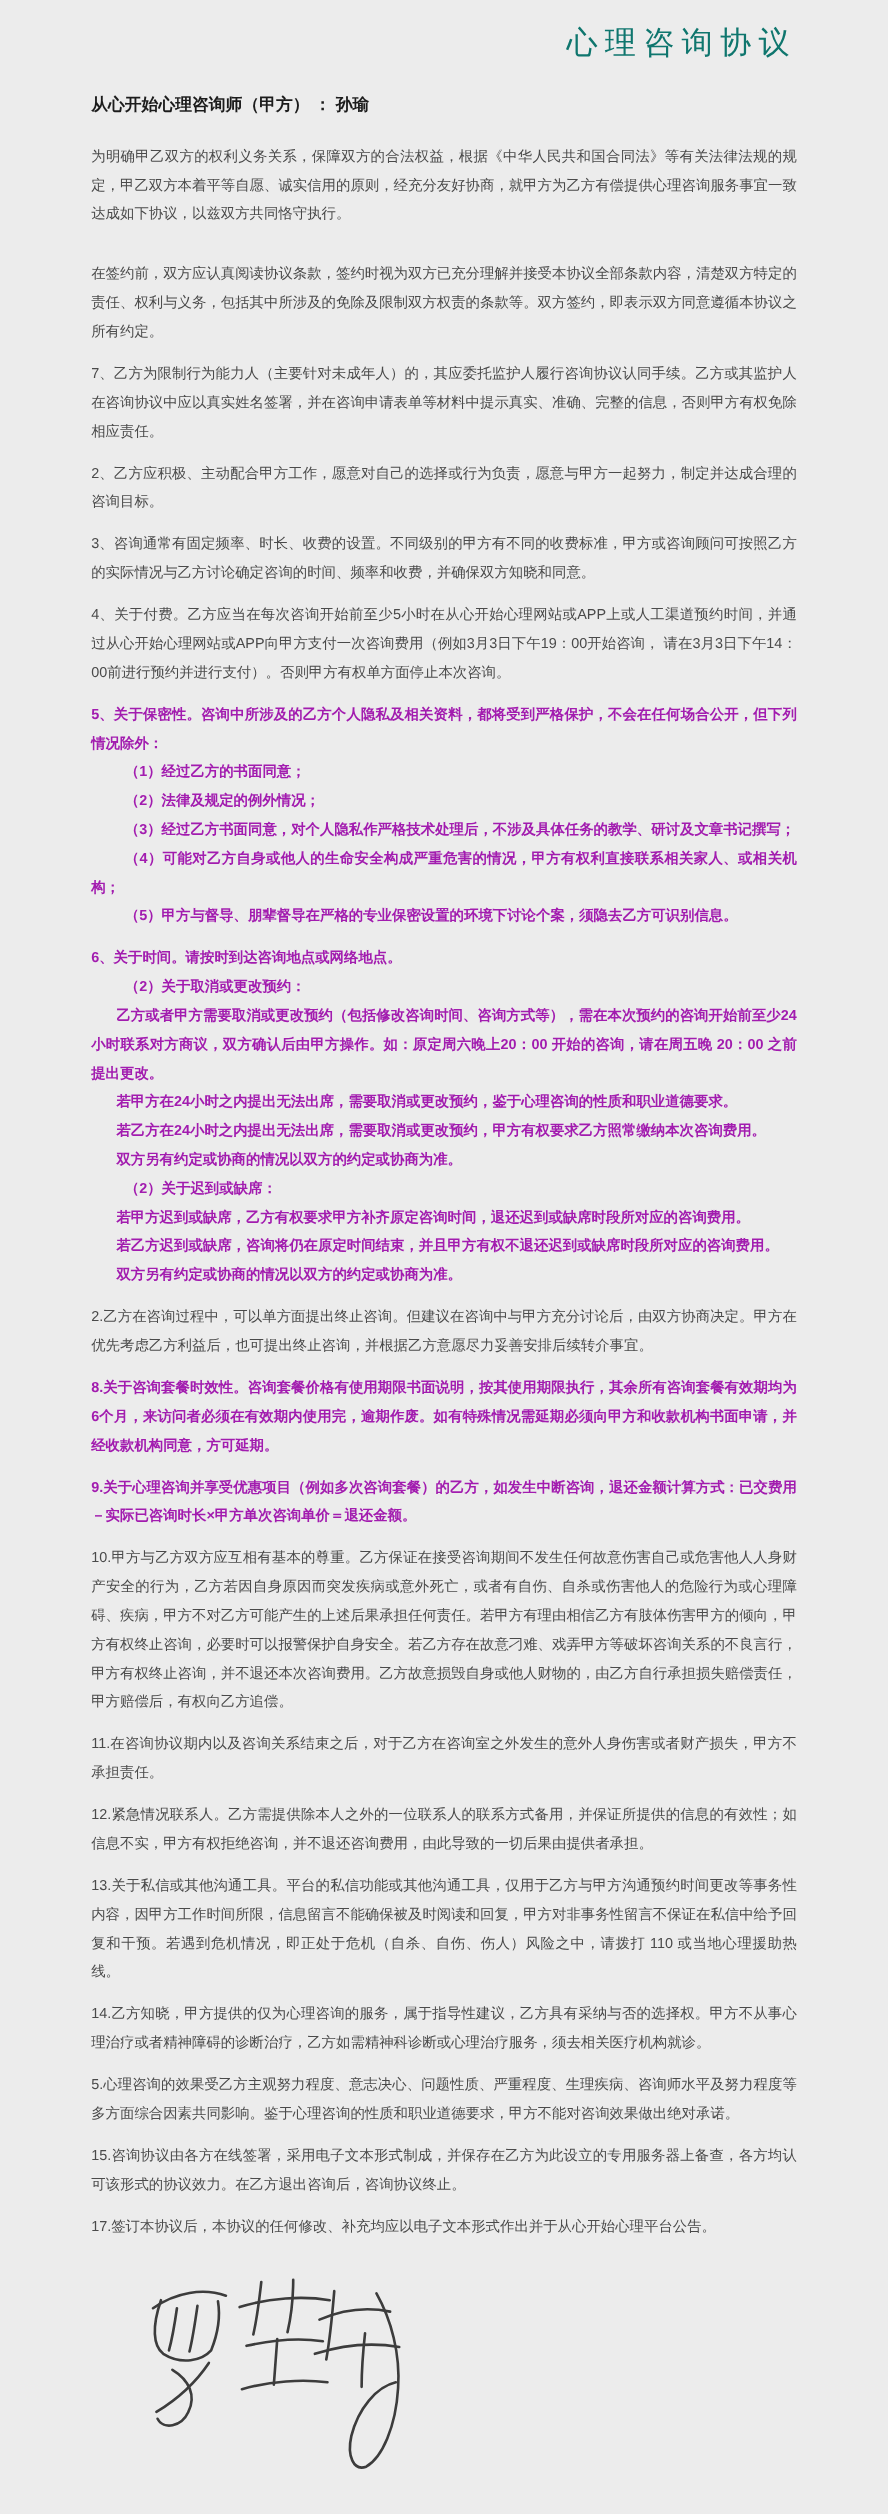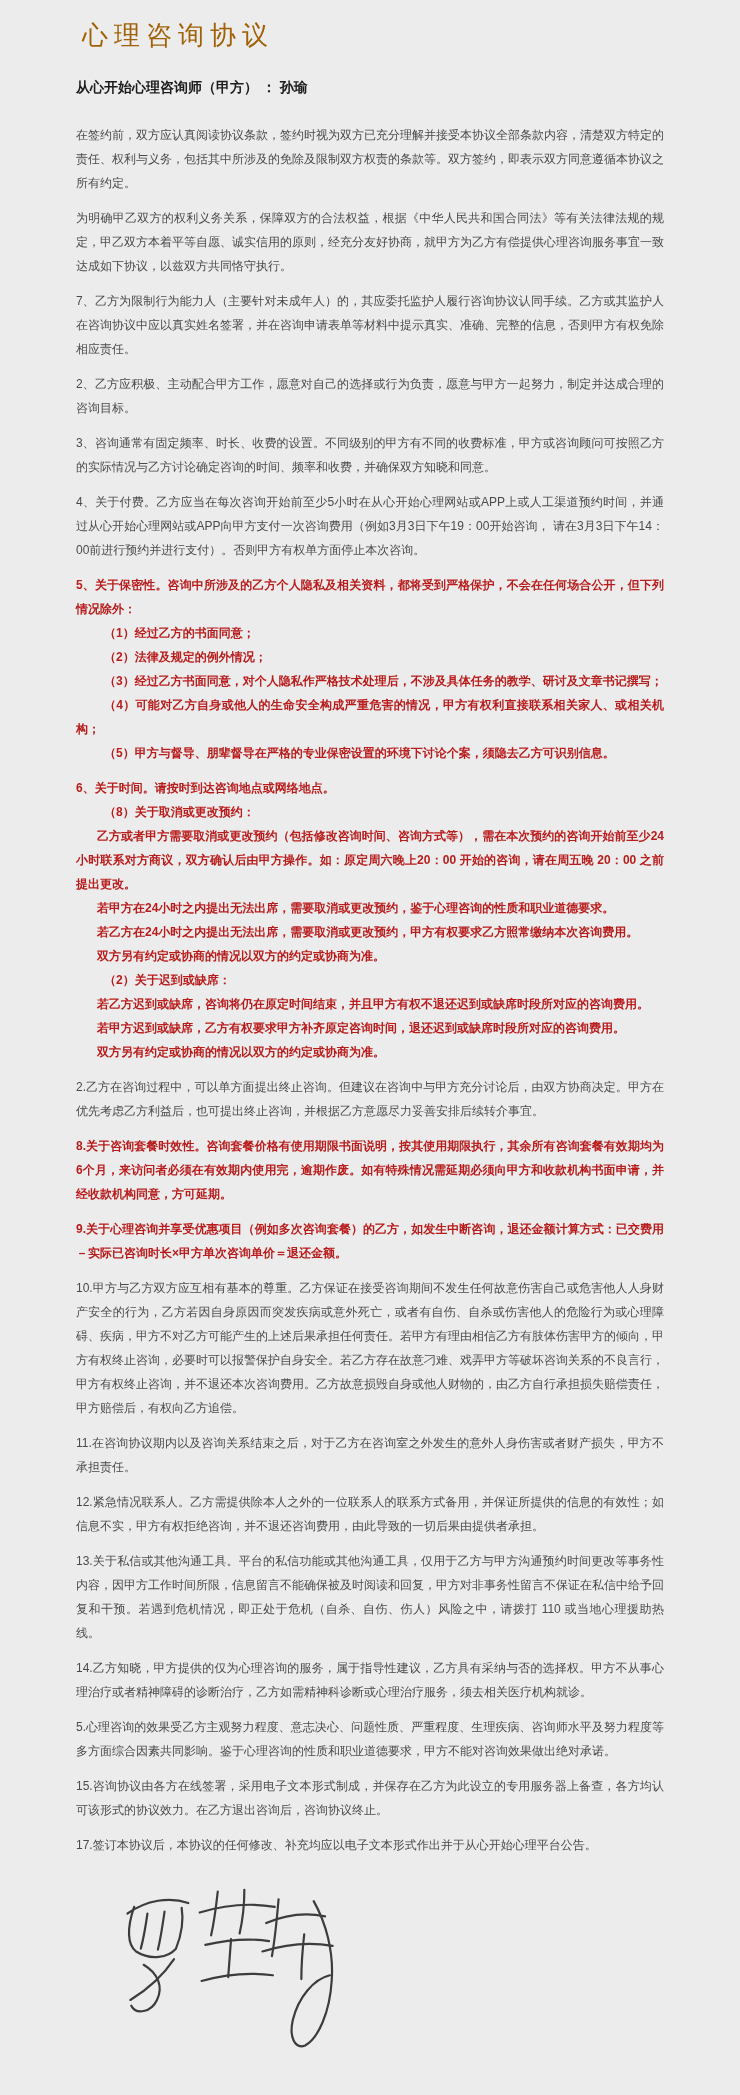--- a/index.html
+++ b/index.html
@@ -14,22 +14,22 @@
   .page {
     box-sizing: border-box;
     width: 740px;
     min-height: 2095px;
     padding: 12px 76px 20px 76px;
     background: #ececec;
   }
   .doc-title {
     font-size: 26px;
     font-weight: 400;
-    color: #a16207;
-    text-align: left;
+    color: #0f766e;
+    text-align: right;
     letter-spacing: 6px;
     margin: 6px 0 26px 0;
     line-height: 34px;
     padding-left: 6px;
   }
   .party {
     font-size: 14px;
     font-weight: 700;
     color: #1c1c1c;
     line-height: 19px;
@@ -39,21 +39,21 @@
   .body-start { margin-top: 26px !important; }
   .para {
     font-size: 12px;
     line-height: 24px;
     color: #4a4a4a;
     text-align: justify;
     margin: 0 0 11px 0;
   }
   .bold {
     font-weight: 700;
-    color: #b91c1c;
+    color: #a21caf;
   }
   .tight { margin: 0 0 11px 0; }
   .tight p { margin: 0; }
   .item-indent { text-indent: 28px; }
   .sub-indent { text-indent: 21px; }
   .sig-label {
     margin-top: 28px;
     margin-bottom: 0;
   }
   .signature-wrap {
@@ -73,47 +73,47 @@
 </style>
 </head>
 <body>
 
 <div class="page">
 
   <h1 class="doc-title">心理咨询协议</h1>
 
   <p class="party party-first">从心开始心理咨询师（甲方） ： 孙瑜</p>
 
+  <p class="para">为明确甲乙双方的权利义务关系，保障双方的合法权益，根据《中华人民共和国合同法》等有关法律法规的规定，甲乙双方本着平等自愿、诚实信用的原则，经充分友好协商，就甲方为乙方有偿提供心理咨询服务事宜一致达成如下协议，以兹双方共同恪守执行。</p>
   <p class="para body-start">在签约前，双方应认真阅读协议条款，签约时视为双方已充分理解并接受本协议全部条款内容，清楚双方特定的责任、权利与义务，包括其中所涉及的免除及限制双方权责的条款等。双方签约，即表示双方同意遵循本协议之所有约定。</p>
-  <p class="para">为明确甲乙双方的权利义务关系，保障双方的合法权益，根据《中华人民共和国合同法》等有关法律法规的规定，甲乙双方本着平等自愿、诚实信用的原则，经充分友好协商，就甲方为乙方有偿提供心理咨询服务事宜一致达成如下协议，以兹双方共同恪守执行。</p>
 
   <p class="para">7、乙方为限制行为能力人（主要针对未成年人）的，其应委托监护人履行咨询协议认同手续。乙方或其监护人在咨询协议中应以真实姓名签署，并在咨询申请表单等材料中提示真实、准确、完整的信息，否则甲方有权免除相应责任。</p>
   <p class="para">2、乙方应积极、主动配合甲方工作，愿意对自己的选择或行为负责，愿意与甲方一起努力，制定并达成合理的咨询目标。</p>
   <p class="para">3、咨询通常有固定频率、时长、收费的设置。不同级别的甲方有不同的收费标准，甲方或咨询顾问可按照乙方的实际情况与乙方讨论确定咨询的时间、频率和收费，并确保双方知晓和同意。</p>
   <p class="para">4、关于付费。乙方应当在每次咨询开始前至少5小时在从心开始心理网站或APP上或人工渠道预约时间，并通过从心开始心理网站或APP向甲方支付一次咨询费用（例如3月3日下午19：00开始咨询， 请在3月3日下午14：00前进行预约并进行支付）。否则甲方有权单方面停止本次咨询。</p>
 
   <div class="tight">
     <p class="para bold">5、关于保密性。咨询中所涉及的乙方个人隐私及相关资料，都将受到严格保护，不会在任何场合公开，但下列情况除外：</p>
     <p class="para bold item-indent">（1）经过乙方的书面同意；</p>
     <p class="para bold item-indent">（2）法律及规定的例外情况；</p>
     <p class="para bold item-indent">（3）经过乙方书面同意，对个人隐私作严格技术处理后，不涉及具体任务的教学、研讨及文章书记撰写；</p>
     <p class="para bold item-indent">（4）可能对乙方自身或他人的生命安全构成严重危害的情况，甲方有权利直接联系相关家人、或相关机构；</p>
     <p class="para bold item-indent">（5）甲方与督导、朋辈督导在严格的专业保密设置的环境下讨论个案，须隐去乙方可识别信息。</p>
   </div>
 
   <div class="tight">
     <p class="para bold">6、关于时间。请按时到达咨询地点或网络地点。</p>
-    <p class="para bold item-indent">（8）关于取消或更改预约：</p>
+    <p class="para bold item-indent">（2）关于取消或更改预约：</p>
     <p class="para bold sub-indent">乙方或者甲方需要取消或更改预约（包括修改咨询时间、咨询方式等），需在本次预约的咨询开始前至少24小时联系对方商议，双方确认后由甲方操作。如：原定周六晚上20：00 开始的咨询，请在周五晚 20：00 之前提出更改。</p>
     <p class="para bold sub-indent">若甲方在24小时之内提出无法出席，需要取消或更改预约，鉴于心理咨询的性质和职业道德要求。</p>
     <p class="para bold sub-indent">若乙方在24小时之内提出无法出席，需要取消或更改预约，甲方有权要求乙方照常缴纳本次咨询费用。</p>
     <p class="para bold sub-indent">双方另有约定或协商的情况以双方的约定或协商为准。</p>
     <p class="para bold item-indent">（2）关于迟到或缺席：</p>
+    <p class="para bold sub-indent">若甲方迟到或缺席，乙方有权要求甲方补齐原定咨询时间，退还迟到或缺席时段所对应的咨询费用。</p>
     <p class="para bold sub-indent">若乙方迟到或缺席，咨询将仍在原定时间结束，并且甲方有权不退还迟到或缺席时段所对应的咨询费用。</p>
-    <p class="para bold sub-indent">若甲方迟到或缺席，乙方有权要求甲方补齐原定咨询时间，退还迟到或缺席时段所对应的咨询费用。</p>
     <p class="para bold sub-indent">双方另有约定或协商的情况以双方的约定或协商为准。</p>
   </div>
 
   <p class="para">2.乙方在咨询过程中，可以单方面提出终止咨询。但建议在咨询中与甲方充分讨论后，由双方协商决定。甲方在优先考虑乙方利益后，也可提出终止咨询，并根据乙方意愿尽力妥善安排后续转介事宜。</p>
   <p class="para bold">8.关于咨询套餐时效性。咨询套餐价格有使用期限书面说明，按其使用期限执行，其余所有咨询套餐有效期均为6个月，来访问者必须在有效期内使用完，逾期作废。如有特殊情况需延期必须向甲方和收款机构书面申请，并经收款机构同意，方可延期。</p>
   <p class="para bold">9.关于心理咨询并享受优惠项目（例如多次咨询套餐）的乙方，如发生中断咨询，退还金额计算方式：已交费用－实际已咨询时长×甲方单次咨询单价＝退还金额。</p>
   <p class="para">10.甲方与乙方双方应互相有基本的尊重。乙方保证在接受咨询期间不发生任何故意伤害自己或危害他人人身财产安全的行为，乙方若因自身原因而突发疾病或意外死亡，或者有自伤、自杀或伤害他人的危险行为或心理障碍、疾病，甲方不对乙方可能产生的上述后果承担任何责任。若甲方有理由相信乙方有肢体伤害甲方的倾向，甲方有权终止咨询，必要时可以报警保护自身安全。若乙方存在故意刁难、戏弄甲方等破坏咨询关系的不良言行，甲方有权终止咨询，并不退还本次咨询费用。乙方故意损毁自身或他人财物的，由乙方自行承担损失赔偿责任，甲方赔偿后，有权向乙方追偿。</p>
   <p class="para">11.在咨询协议期内以及咨询关系结束之后，对于乙方在咨询室之外发生的意外人身伤害或者财产损失，甲方不承担责任。</p>
   <p class="para">12.紧急情况联系人。乙方需提供除本人之外的一位联系人的联系方式备用，并保证所提供的信息的有效性；如信息不实，甲方有权拒绝咨询，并不退还咨询费用，由此导致的一切后果由提供者承担。</p>
   <p class="para">13.关于私信或其他沟通工具。平台的私信功能或其他沟通工具，仅用于乙方与甲方沟通预约时间更改等事务性内容，因甲方工作时间所限，信息留言不能确保被及时阅读和回复，甲方对非事务性留言不保证在私信中给予回复和干预。若遇到危机情况，即正处于危机（自杀、自伤、伤人）风险之中，请拨打 110 或当地心理援助热线。</p>

